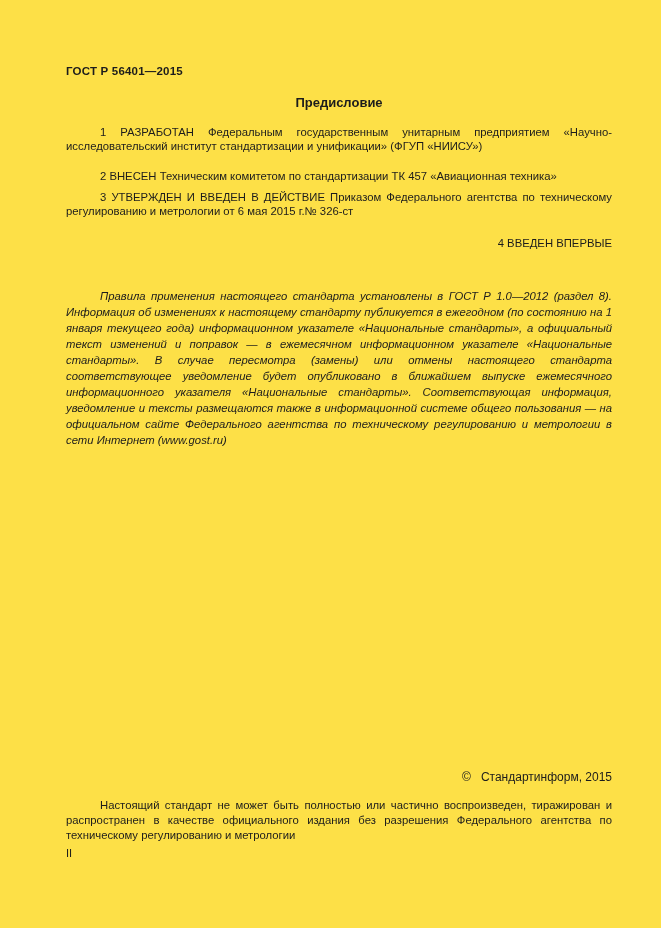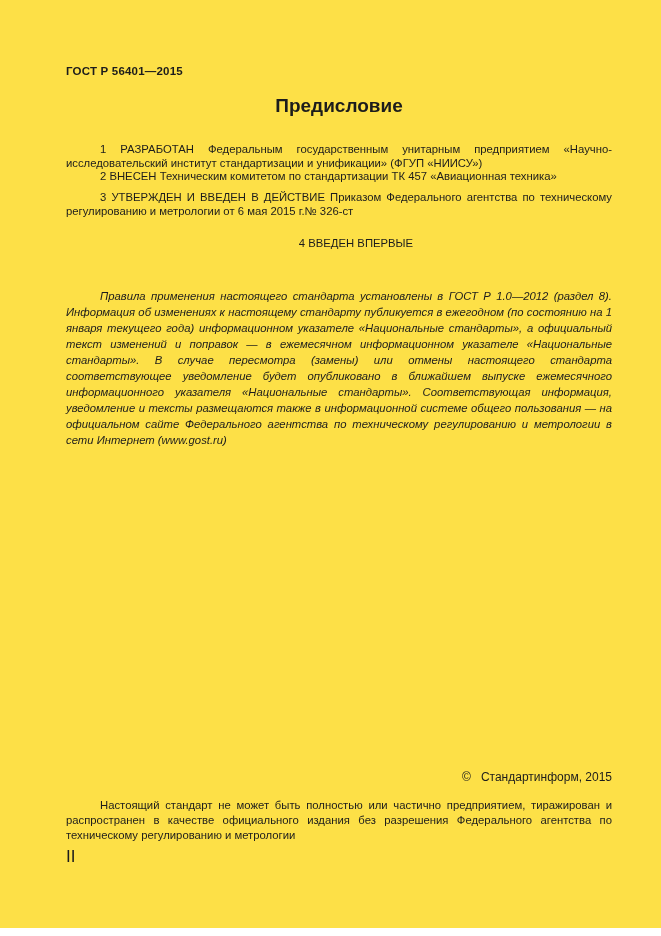--- a/index.html
+++ b/index.html
@@ -23,37 +23,37 @@
     font-size: 11.5px;
     font-weight: bold;
     letter-spacing: 0.2px;
   }
   .section-title {
     position: absolute;
     left: 66px;
     width: 546px;
     top: 95px;
     text-align: center;
-    font-size: 19px;
+    font-size: 13px;
     font-weight: bold;
   }
   .body-par {
     position: absolute;
     left: 66px;
     width: 546px;
     margin: 0;
     font-size: 11.3px;
     line-height: 14.3px;
     text-align: justify;
     text-indent: 34px;
   }
-  .fw-1 { top: 142px; }
+  .fw-1 { top: 125px; }
   .fw-2 { top: 169px; }
   .fw-3 { top: 190px; }
-  .fw-4 { top: 236px; text-align: center; }
+  .fw-4 { top: 236px; text-align: right; }
   .application-note {
     position: absolute;
     left: 66px;
     width: 546px;
     top: 288px;
     margin: 0;
     font-size: 11.3px;
     font-style: italic;
     line-height: 16px;
     text-align: justify;
@@ -74,21 +74,21 @@
     margin: 0;
     font-size: 11.3px;
     line-height: 15px;
     text-align: justify;
     text-indent: 34px;
   }
   .page-number {
     position: absolute;
     left: 66px;
     top: 847px;
-    font-size: 17px;
+    font-size: 11px;
   }
 </style>
 </head>
 <body>
 
 <div class="page">
 
   <div class="doc-code">ГОСТ Р 56401—2015</div>
 
   <div class="section-title">Предисловие</div>
@@ -98,17 +98,17 @@
   <p class="body-par fw-2">2  ВНЕСЕН Техническим комитетом по стандартизации ТК 457 «Авиационная техника»</p>
 
   <p class="body-par fw-3">3  УТВЕРЖДЕН И ВВЕДЕН В ДЕЙСТВИЕ Приказом Федерального агентства по техническому регулированию и метрологии от 6 мая 2015 г.№ 326-ст</p>
 
   <p class="body-par fw-4">4  ВВЕДЕН ВПЕРВЫЕ</p>
 
   <p class="application-note">Правила применения настоящего стандарта установлены в ГОСТ Р 1.0—2012 (раздел 8). Информация об изменениях к настоящему стандарту публикуется в ежегодном (по состоянию на 1 января текущего года) информационном указателе «Национальные стандарты», а официальный текст изменений и поправок — в ежемесячном информационном указателе «Национальные стандарты». В случае пересмотра (замены) или отмены настоящего стандарта соответствующее уведомление будет опубликовано в ближайшем выпуске ежемесячного информационного указателя «Национальные стандарты». Соответствующая информация, уведомление и тексты размещаются также в информационной системе общего пользования — на официальном сайте Федерального агентства по техническому регулированию и метрологии в сети Интернет (www.gost.ru)</p>
 
   <div class="copyright-line">©   Стандартинформ, 2015</div>
 
-  <p class="reproduction-notice">Настоящий стандарт не может быть полностью или частично предприятием, тиражирован и распространен в качестве официального издания без разрешения Федерального агентства по техническому регулированию и метрологии</p>
+  <p class="reproduction-notice">Настоящий стандарт не может быть полностью или частично воспроизведен, тиражирован и распространен в качестве официального издания без разрешения Федерального агентства по техническому регулированию и метрологии</p>
 
   <div class="page-number">II</div>
 
 </div>
 
 </body></html>

